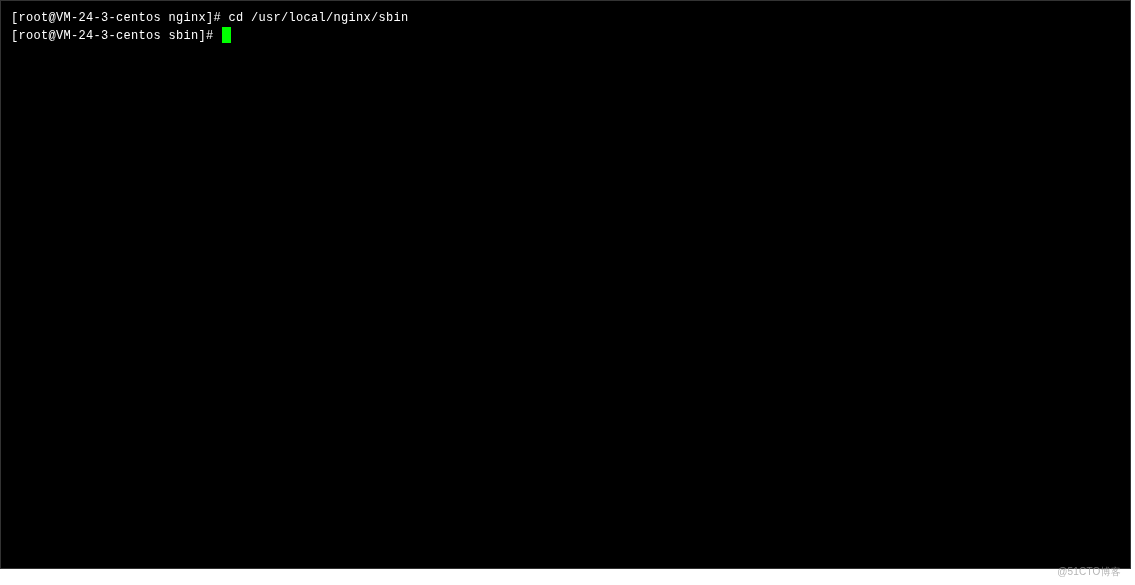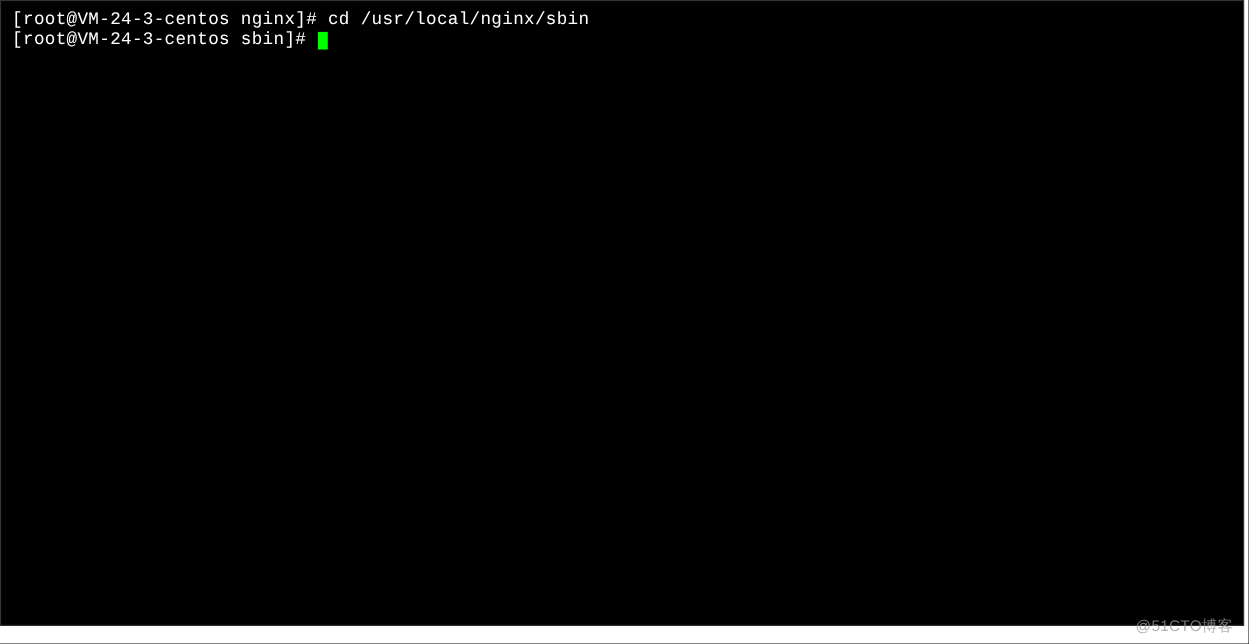--- a/index.html
+++ b/index.html
@@ -19,21 +19,21 @@
       width: 1131px;
       height: 569px;
       background: #000000;
       margin: 0;
       padding: 8px 10px;
       position: relative;
       border: 1px solid #333;
     }
     .line {
       color: #ffffff;
-      font-size: 16px;
+      font-size: 12px;
       line-height: 18px;
       white-space: pre;
       font-family: "Consolas", "Courier New", monospace;
       letter-spacing: 0.3px;
     }
     .command {
       color: #ffffff;
     }
     .cursor {
       display: inline-block;
@@ -41,21 +41,21 @@
       height: 16px;
       background: #00ff00;
       vertical-align: text-bottom;
       margin-left: 1px;
     }
     .watermark {
       position: absolute;
       bottom: 6px;
       right: 14px;
       color: #9a9a9a;
-      font-size: 14px;
+      font-size: 10px;
       font-family: Arial, "Microsoft YaHei", sans-serif;
       opacity: 0.75;
       letter-spacing: 0.2px;
     }
   </style>
 </head>
 <body>
 
 <div class="terminal">
   <div id="terminal-lines">

